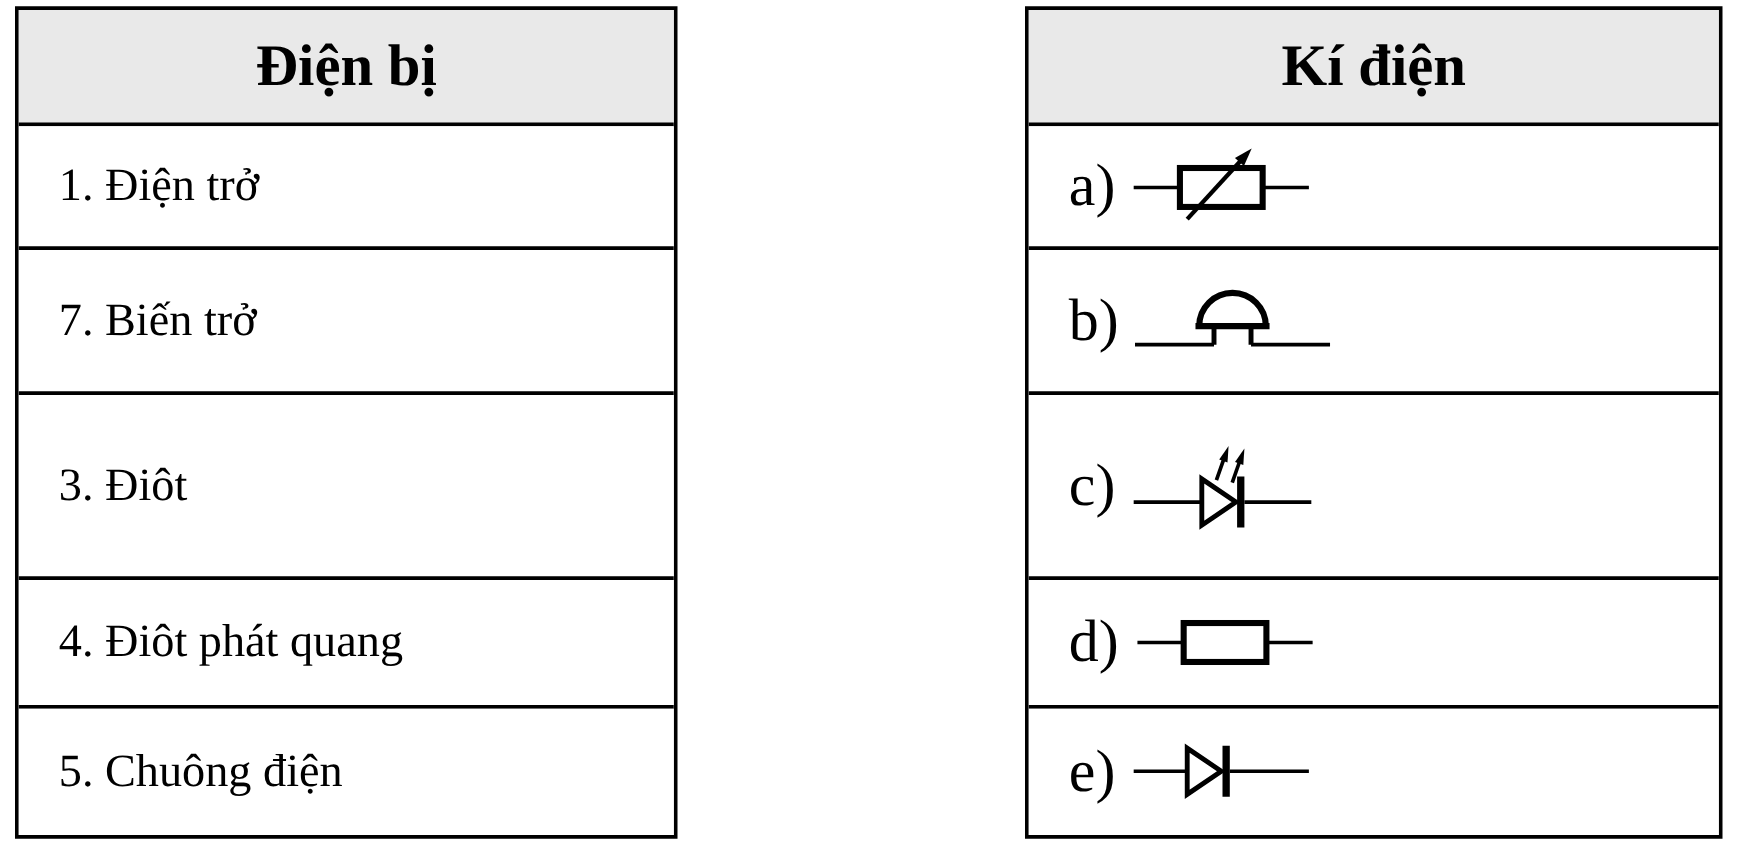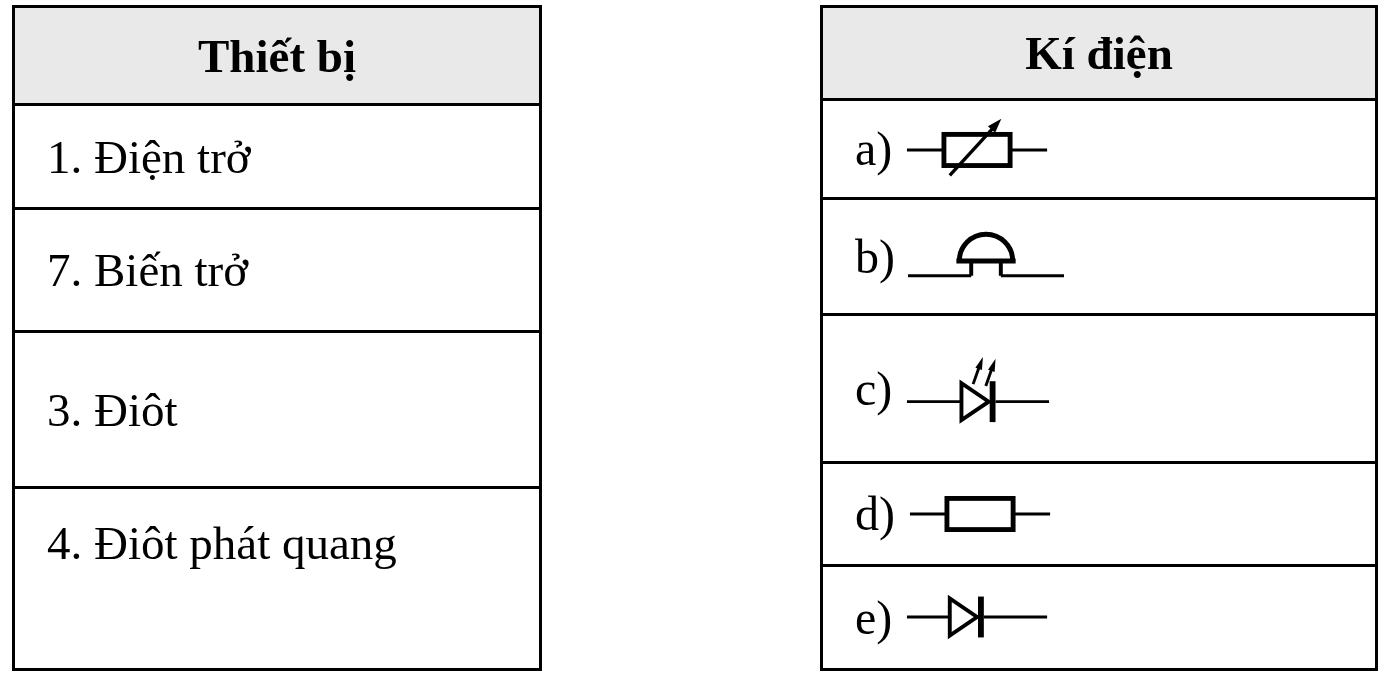--- a/index.html
+++ b/index.html
@@ -31,43 +31,46 @@
     padding-left: 32px;
     border-bottom: 3px solid #000;
     background: #fff;
   }
   .trow:last-child { border-bottom: none; }
   .r1 { height: 104px; }
   .r2 { height: 123px; }
   .r3 { height: 156px; }
   .r4 { height: 108px; }
   .r5 { height: 107px; }
-  .device-label { font-size: 47px; white-space: nowrap; }
+  .device-label { font-size: 37px; white-space: nowrap; }
   .sym-label    { font-size: 48px; margin-right: 13px; white-space: nowrap; }
   .sym { display: block; flex: 0 0 auto; }
   .sym line, .sym path        { stroke: #000; fill: none; }
   .sym rect, .sym polygon.outline { stroke: #000; fill: #fff; stroke-linejoin: miter; }
   .sym polygon.head           { fill: #000; stroke: none; }
 </style>
 </head>
 <body>
 
 <div class="table devices-table">
-  <div class="thead">Thiết bị</div>
+  <div class="thead">Điện bị</div>
   <div class="trow r1">
     <span class="device-label">1. Điện trở</span>
   </div>
   <div class="trow r2">
     <span class="device-label">7. Biến trở</span>
   </div>
   <div class="trow r3">
     <span class="device-label">3. Điôt</span>
   </div>
   <div class="trow r4">
     <span class="device-label">4. Điôt phát quang</span>
+  </div>
+  <div class="trow r5">
+    <span class="device-label">5. Chuông điện</span>
   </div>
 </div>
 
 <div class="table symbols-table">
   <div class="thead">Kí điện</div>
 
   <div class="trow r1">
     <span class="sym-label">a)</span>
     <svg class="sym" width="146" height="70" viewBox="0 0 150 70">
       <line x1="2" y1="36" x2="40" y2="36" stroke-width="3"></line>

